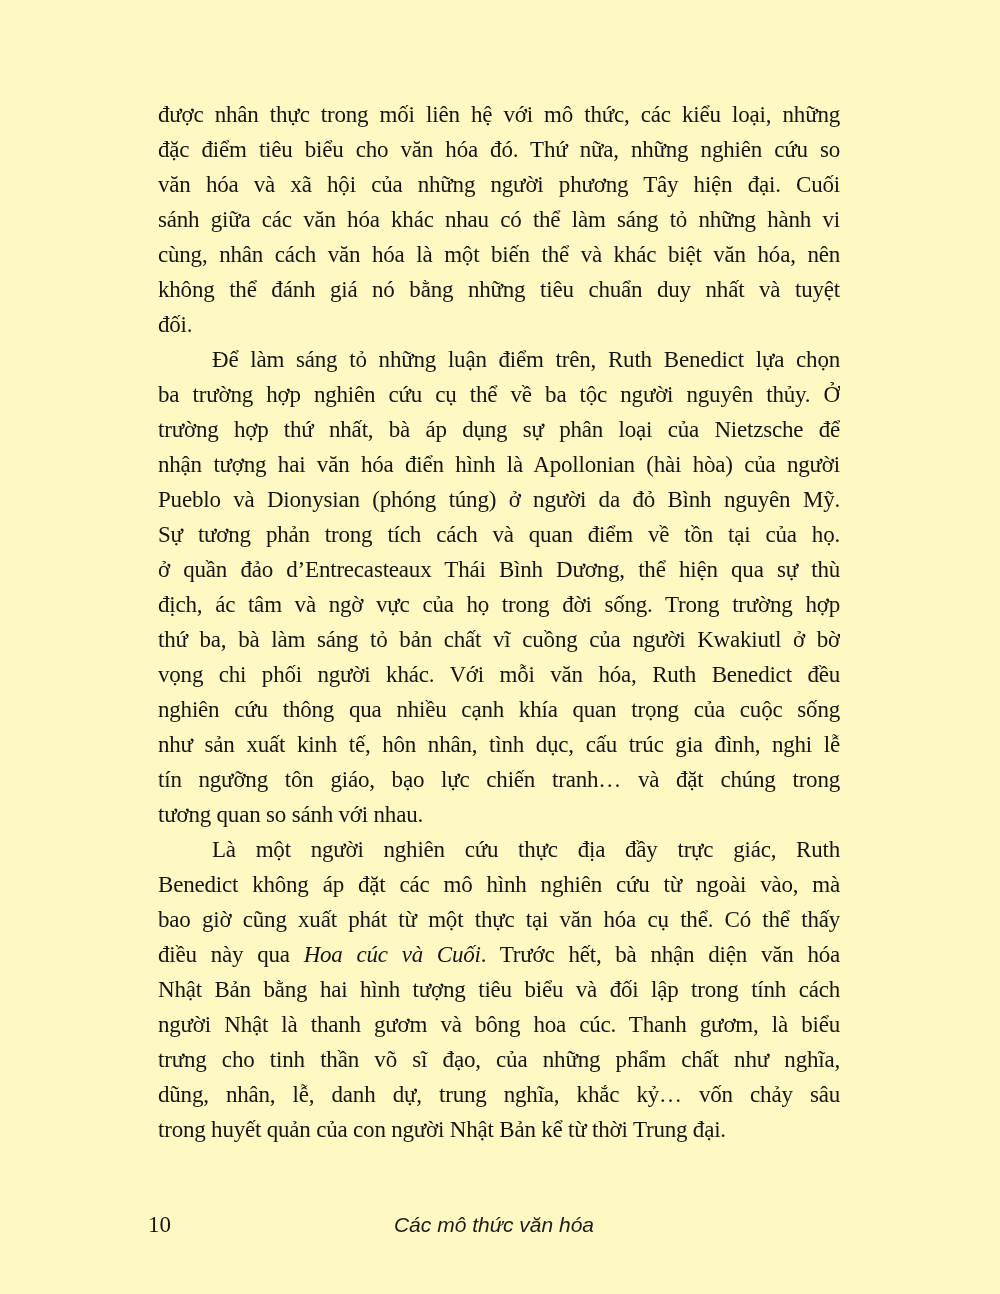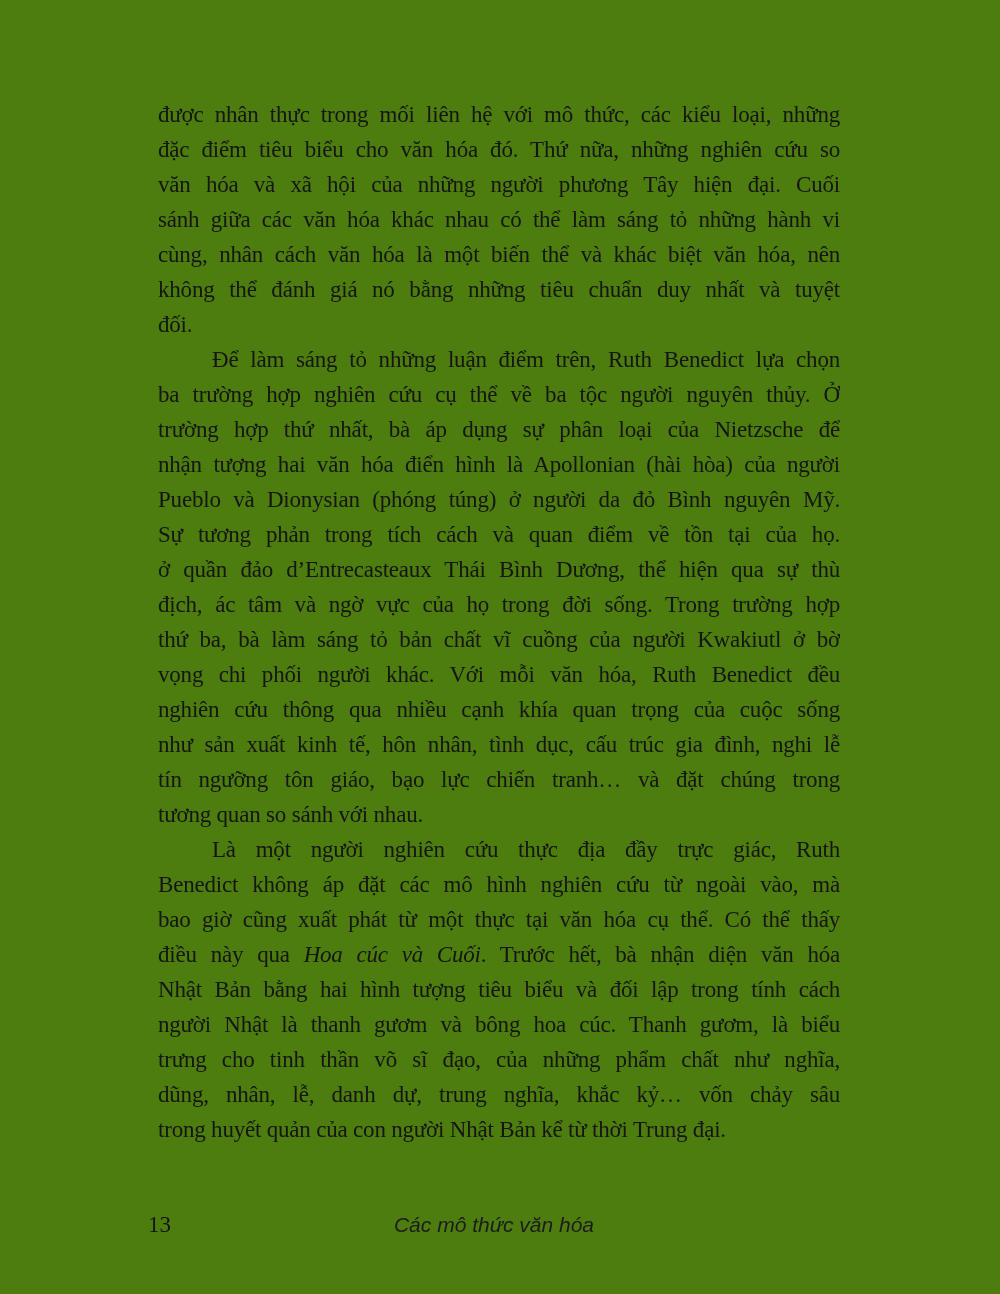--- a/index.html
+++ b/index.html
@@ -5,21 +5,21 @@
   html, body {
     margin: 0;
     padding: 0;
     background: #e8e8e8;
   }
   .page {
     position: relative;
     width: 1000px;
     height: 1294px;
     margin: 0 auto;
-    background: #4d7c0f;
+    background: #fef9c3;
     color: #151515;
     font-family: "Liberation Serif", "DejaVu Serif", serif;
     overflow: hidden;
   }
   .text-block {
     position: absolute;
     left: 158px;
     top: 97px;
     width: 682px;
   }
@@ -99,17 +99,17 @@
         <div class="line"><span>điều này qua </span><span class="italic">Hoa cúc và Cuối</span><span>. Trước hết, bà nhận diện văn hóa</span></div>
         <div class="line"><span>Nhật Bản bằng hai hình tượng tiêu biểu và đối lập trong tính cách</span></div>
         <div class="line"><span>người Nhật là thanh gươm và bông hoa cúc. Thanh gươm, là biểu</span></div>
         <div class="line"><span>trưng cho tinh thần võ sĩ đạo, của những phẩm chất như nghĩa,</span></div>
         <div class="line"><span>dũng, nhân, lễ, danh dự, trung nghĩa, khắc kỷ… vốn chảy sâu</span></div>
         <div class="line last"><span>trong huyết quản của con người Nhật Bản kể từ thời Trung đại.</span></div>
       </div>
     </div>
 
   <div class="footer">
-    <div class="page-number">13</div>
+    <div class="page-number">10</div>
     <div class="running-title">Các mô thức văn hóa</div>
   </div>
 
 </div>
 
 </body></html>

